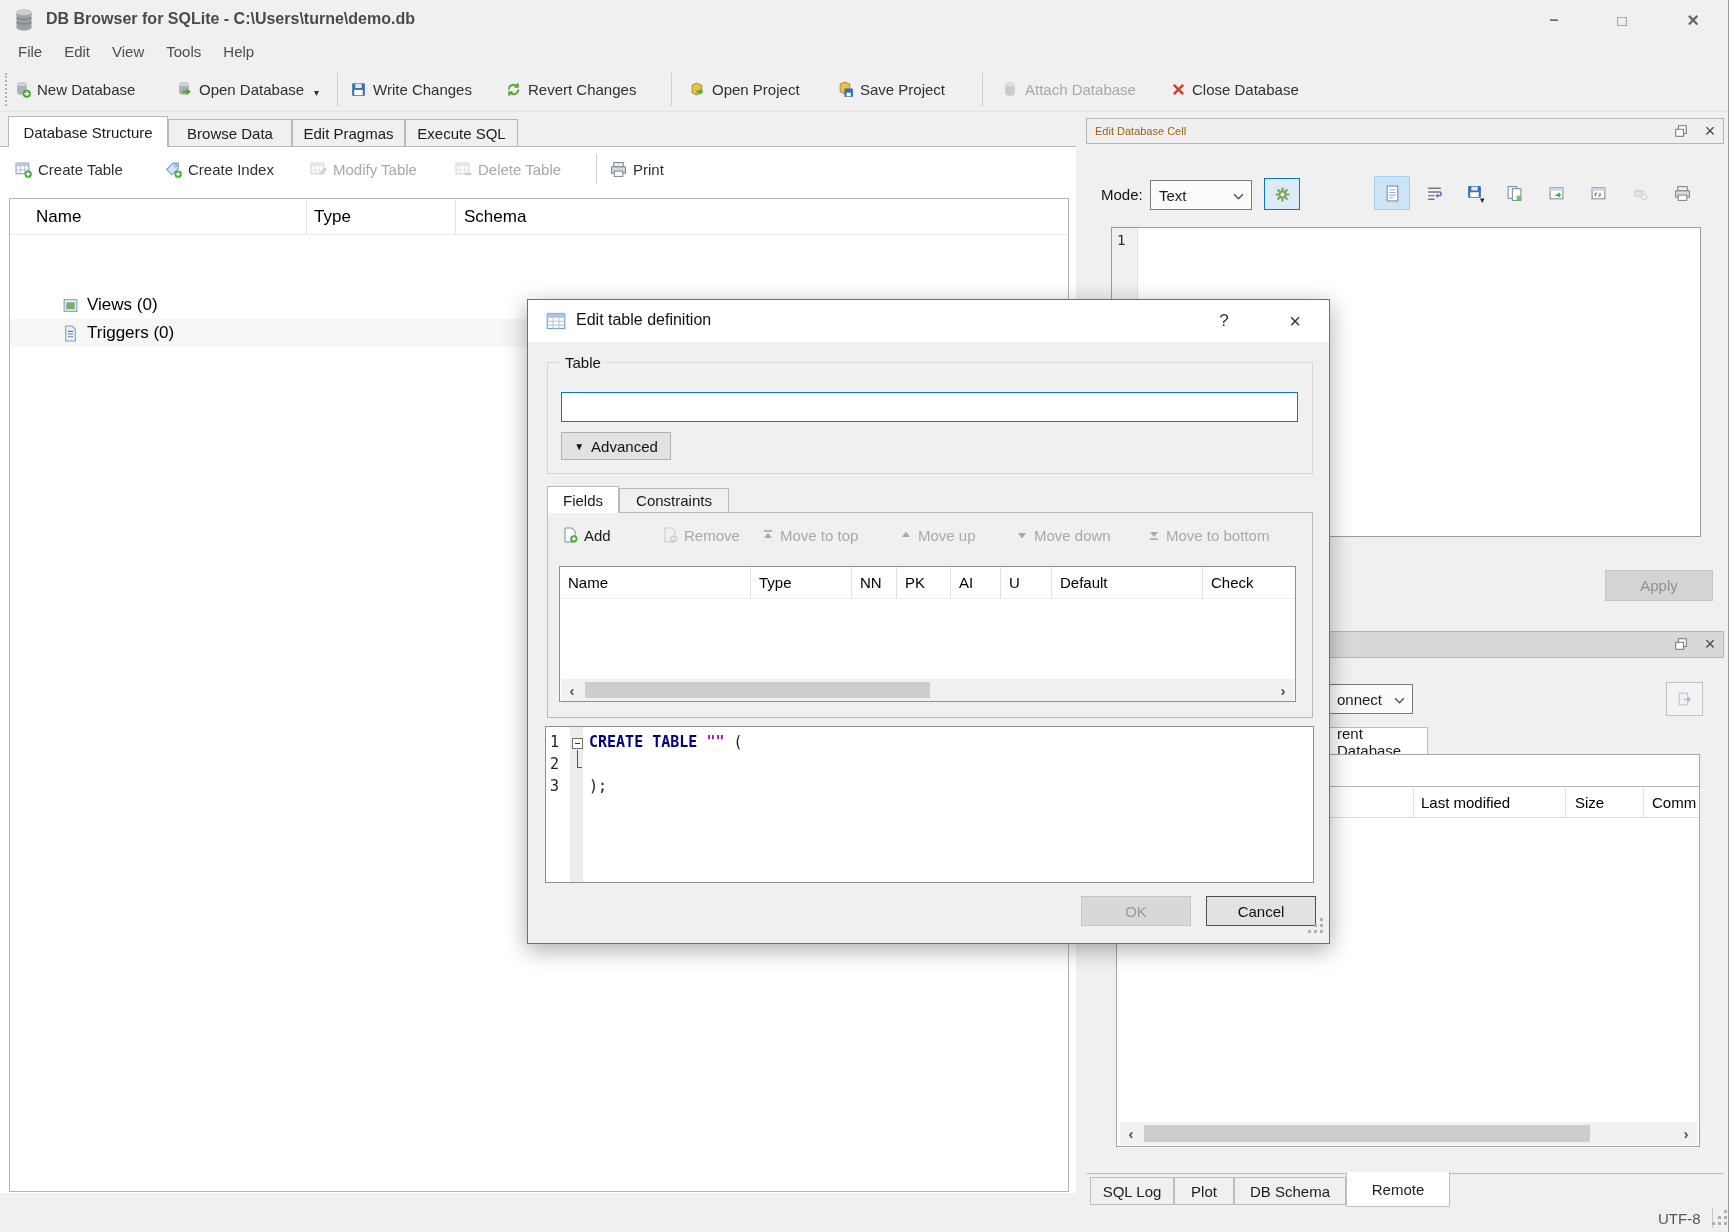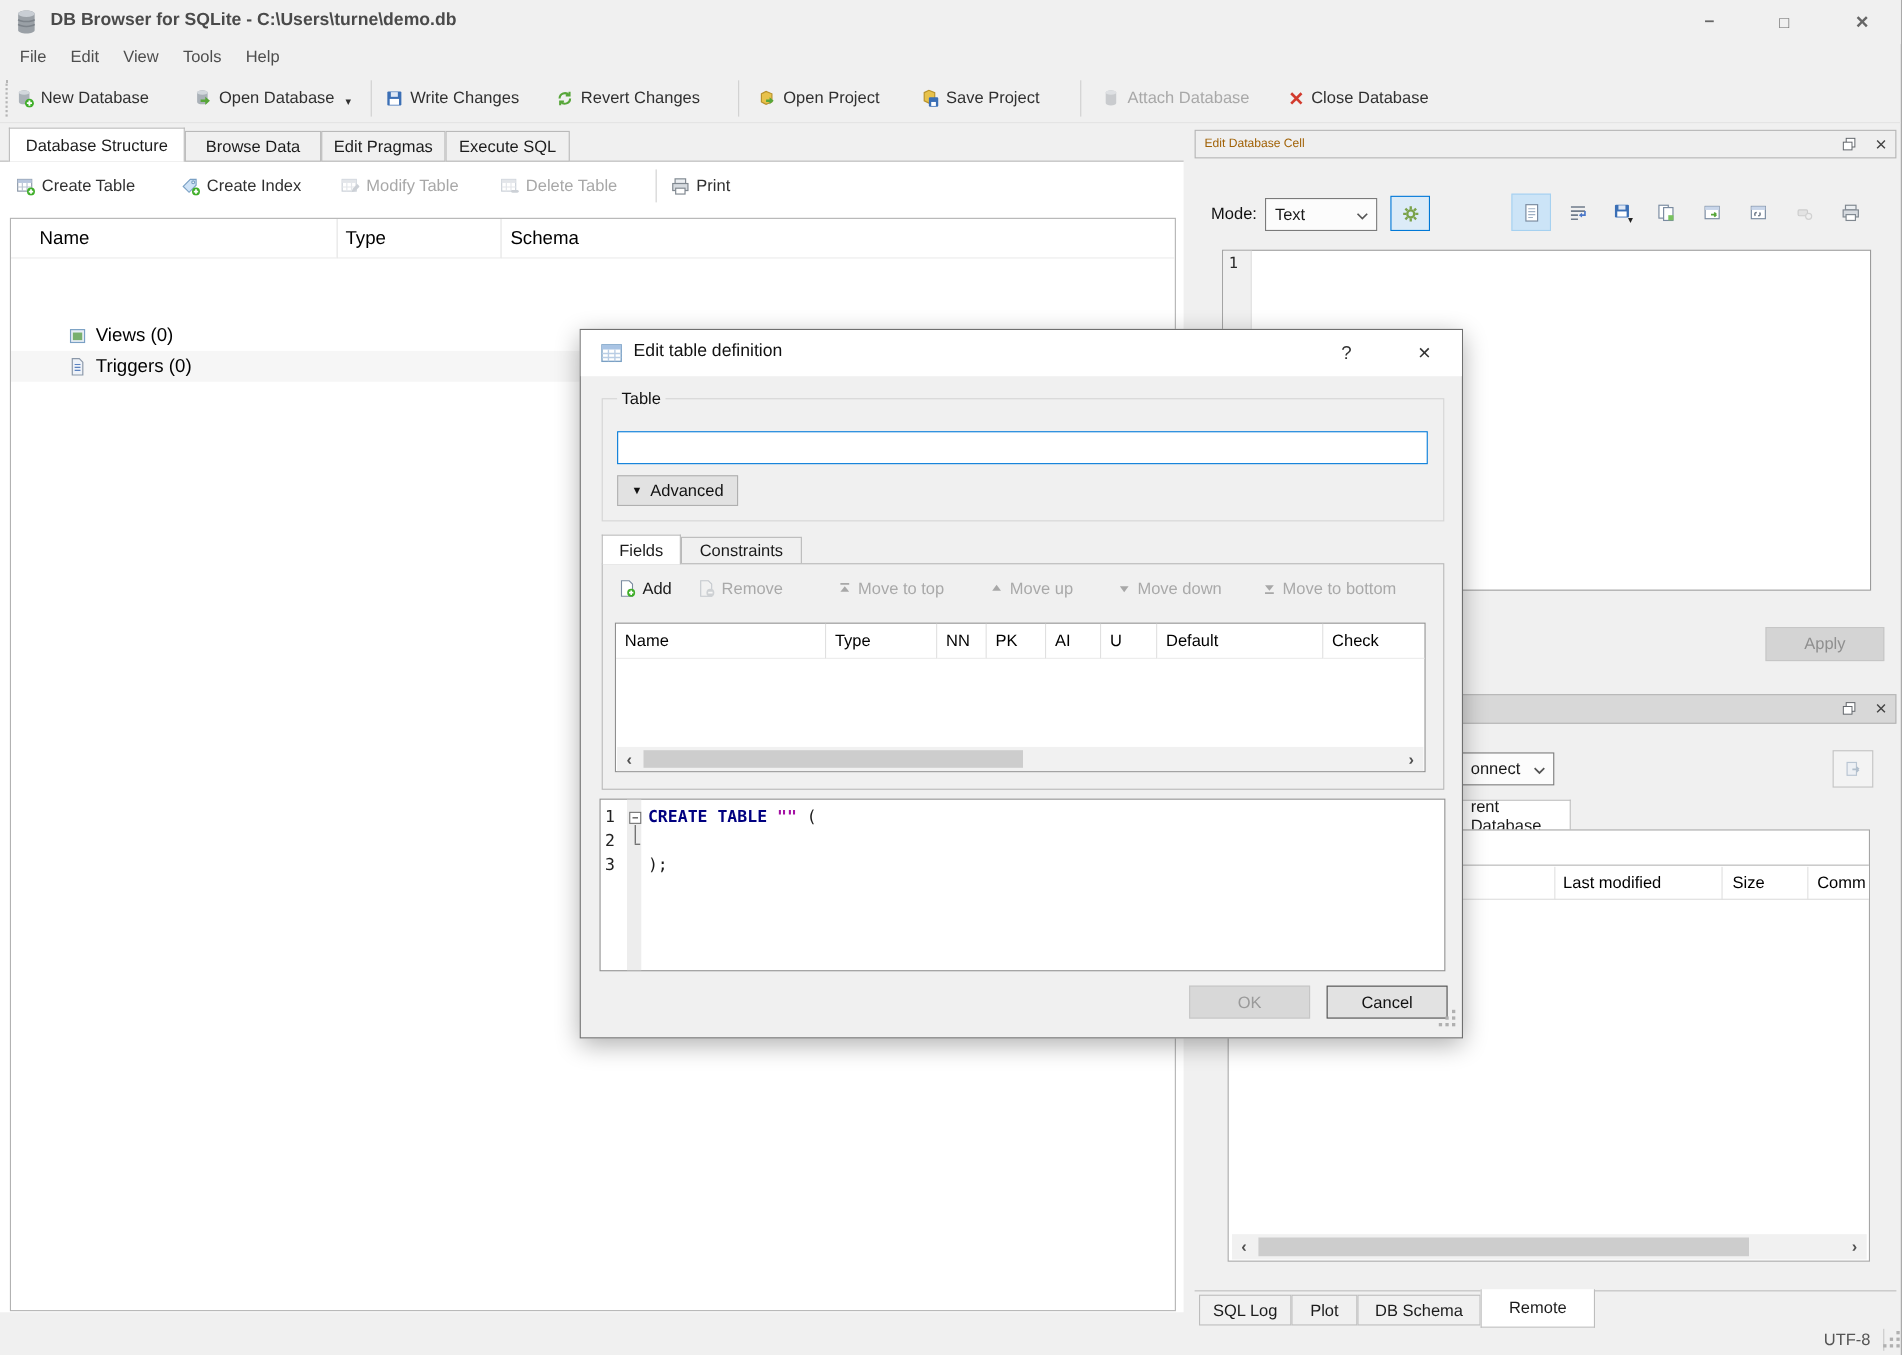--- a/index.html
+++ b/index.html
@@ -497,21 +497,21 @@
     <div class="dtabpanel" style="left:19px;top:212px;width:766px;height:206px"></div>
 
     <div class="dtool" style="left:34px">
       <svg width="16" height="16" viewBox="0 0 16 16">
         <path d="M3 1h7l3 3v11H3z" fill="#fff" stroke="#7a8ba0"></path>
         <circle cx="11.8" cy="11.8" r="3.6" fill="#3fae29"></circle>
         <path stroke="#fff" stroke-width="1.5" d="M11.8 9.8v4M9.8 11.8h4"></path>
       </svg>
       <span>Add</span>
     </div>
-    <div class="dtool disabled" style="left:106px">
+    <div class="dtool disabled" style="left:134px">
       <svg width="16" height="16" viewBox="0 0 16 16" opacity="0.5">
         <path d="M3 1h7l3 3v11H3z" fill="#f2f2f2" stroke="#9aa3ad"></path>
         <circle cx="11.8" cy="11.8" r="3.6" fill="#aeb4ba"></circle>
         <path stroke="#fff" stroke-width="1.5" d="M9.8 11.8h4"></path>
       </svg>
       <span>Remove</span>
     </div>
     <div class="dtool disabled" style="left:234px">
       <svg width="12" height="12" viewBox="0 0 12 12">
         <rect x="2" y="1" width="8" height="1.6" fill="#a8a8a8"></rect>

